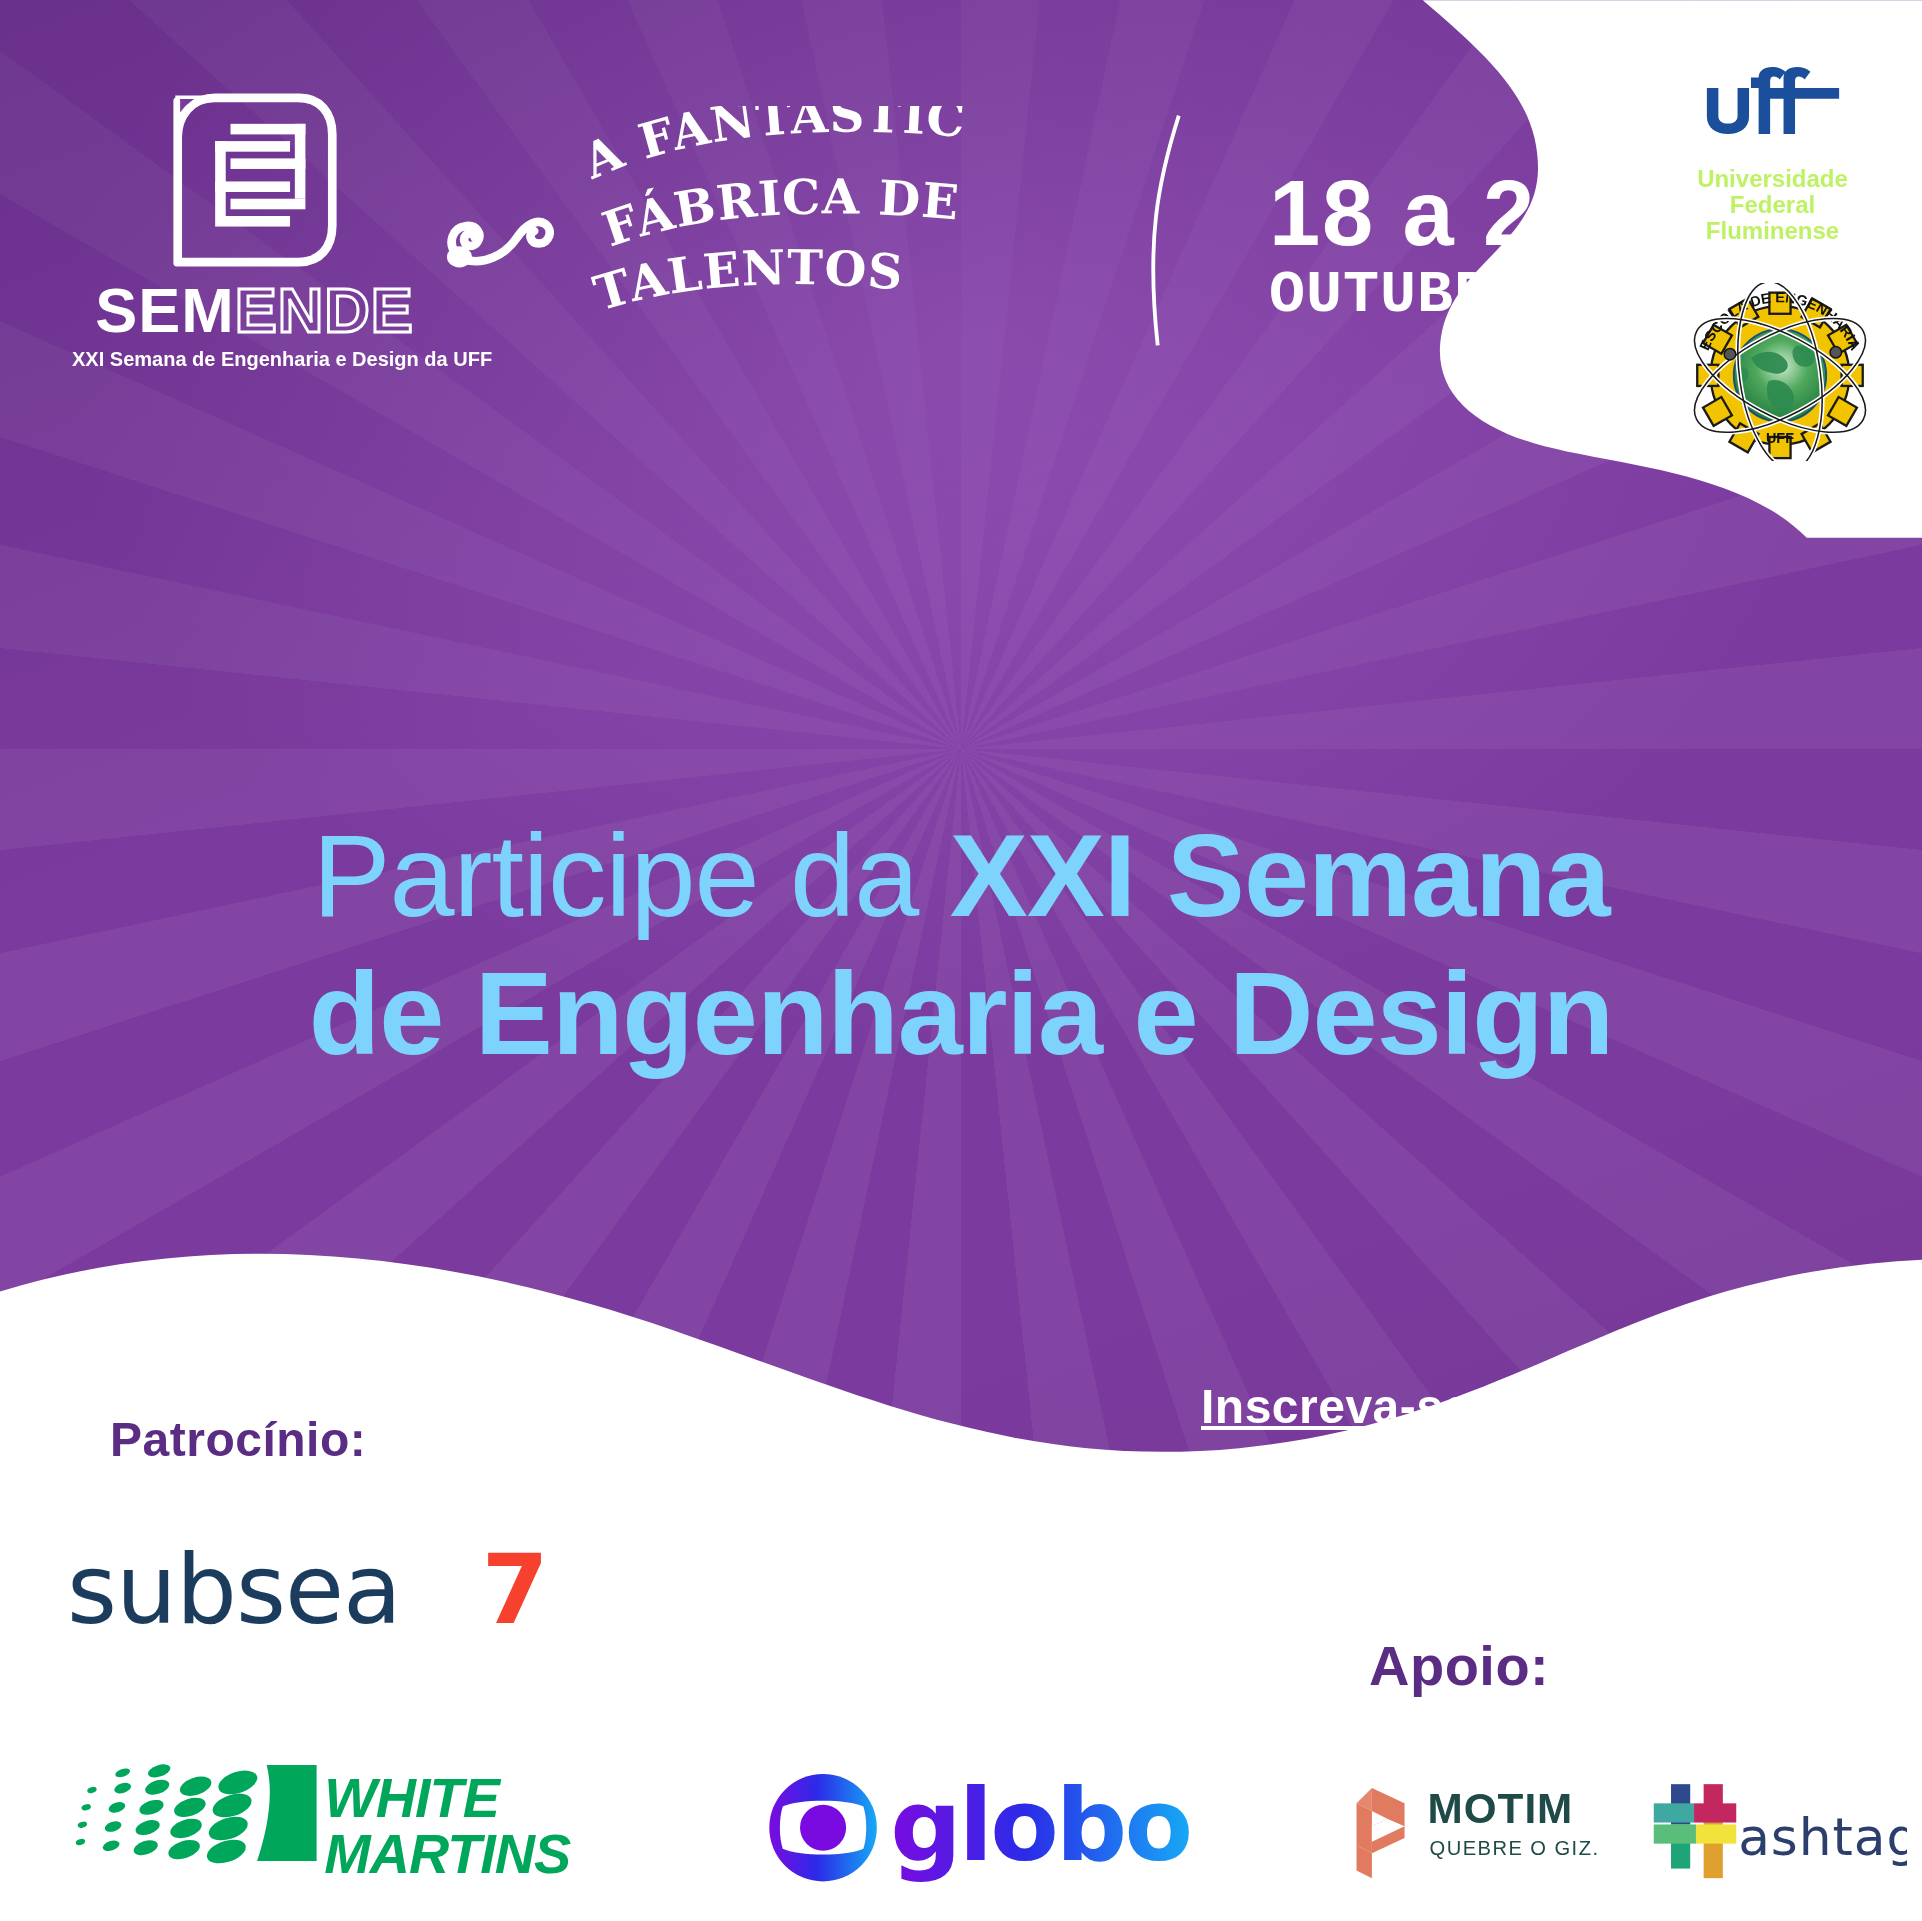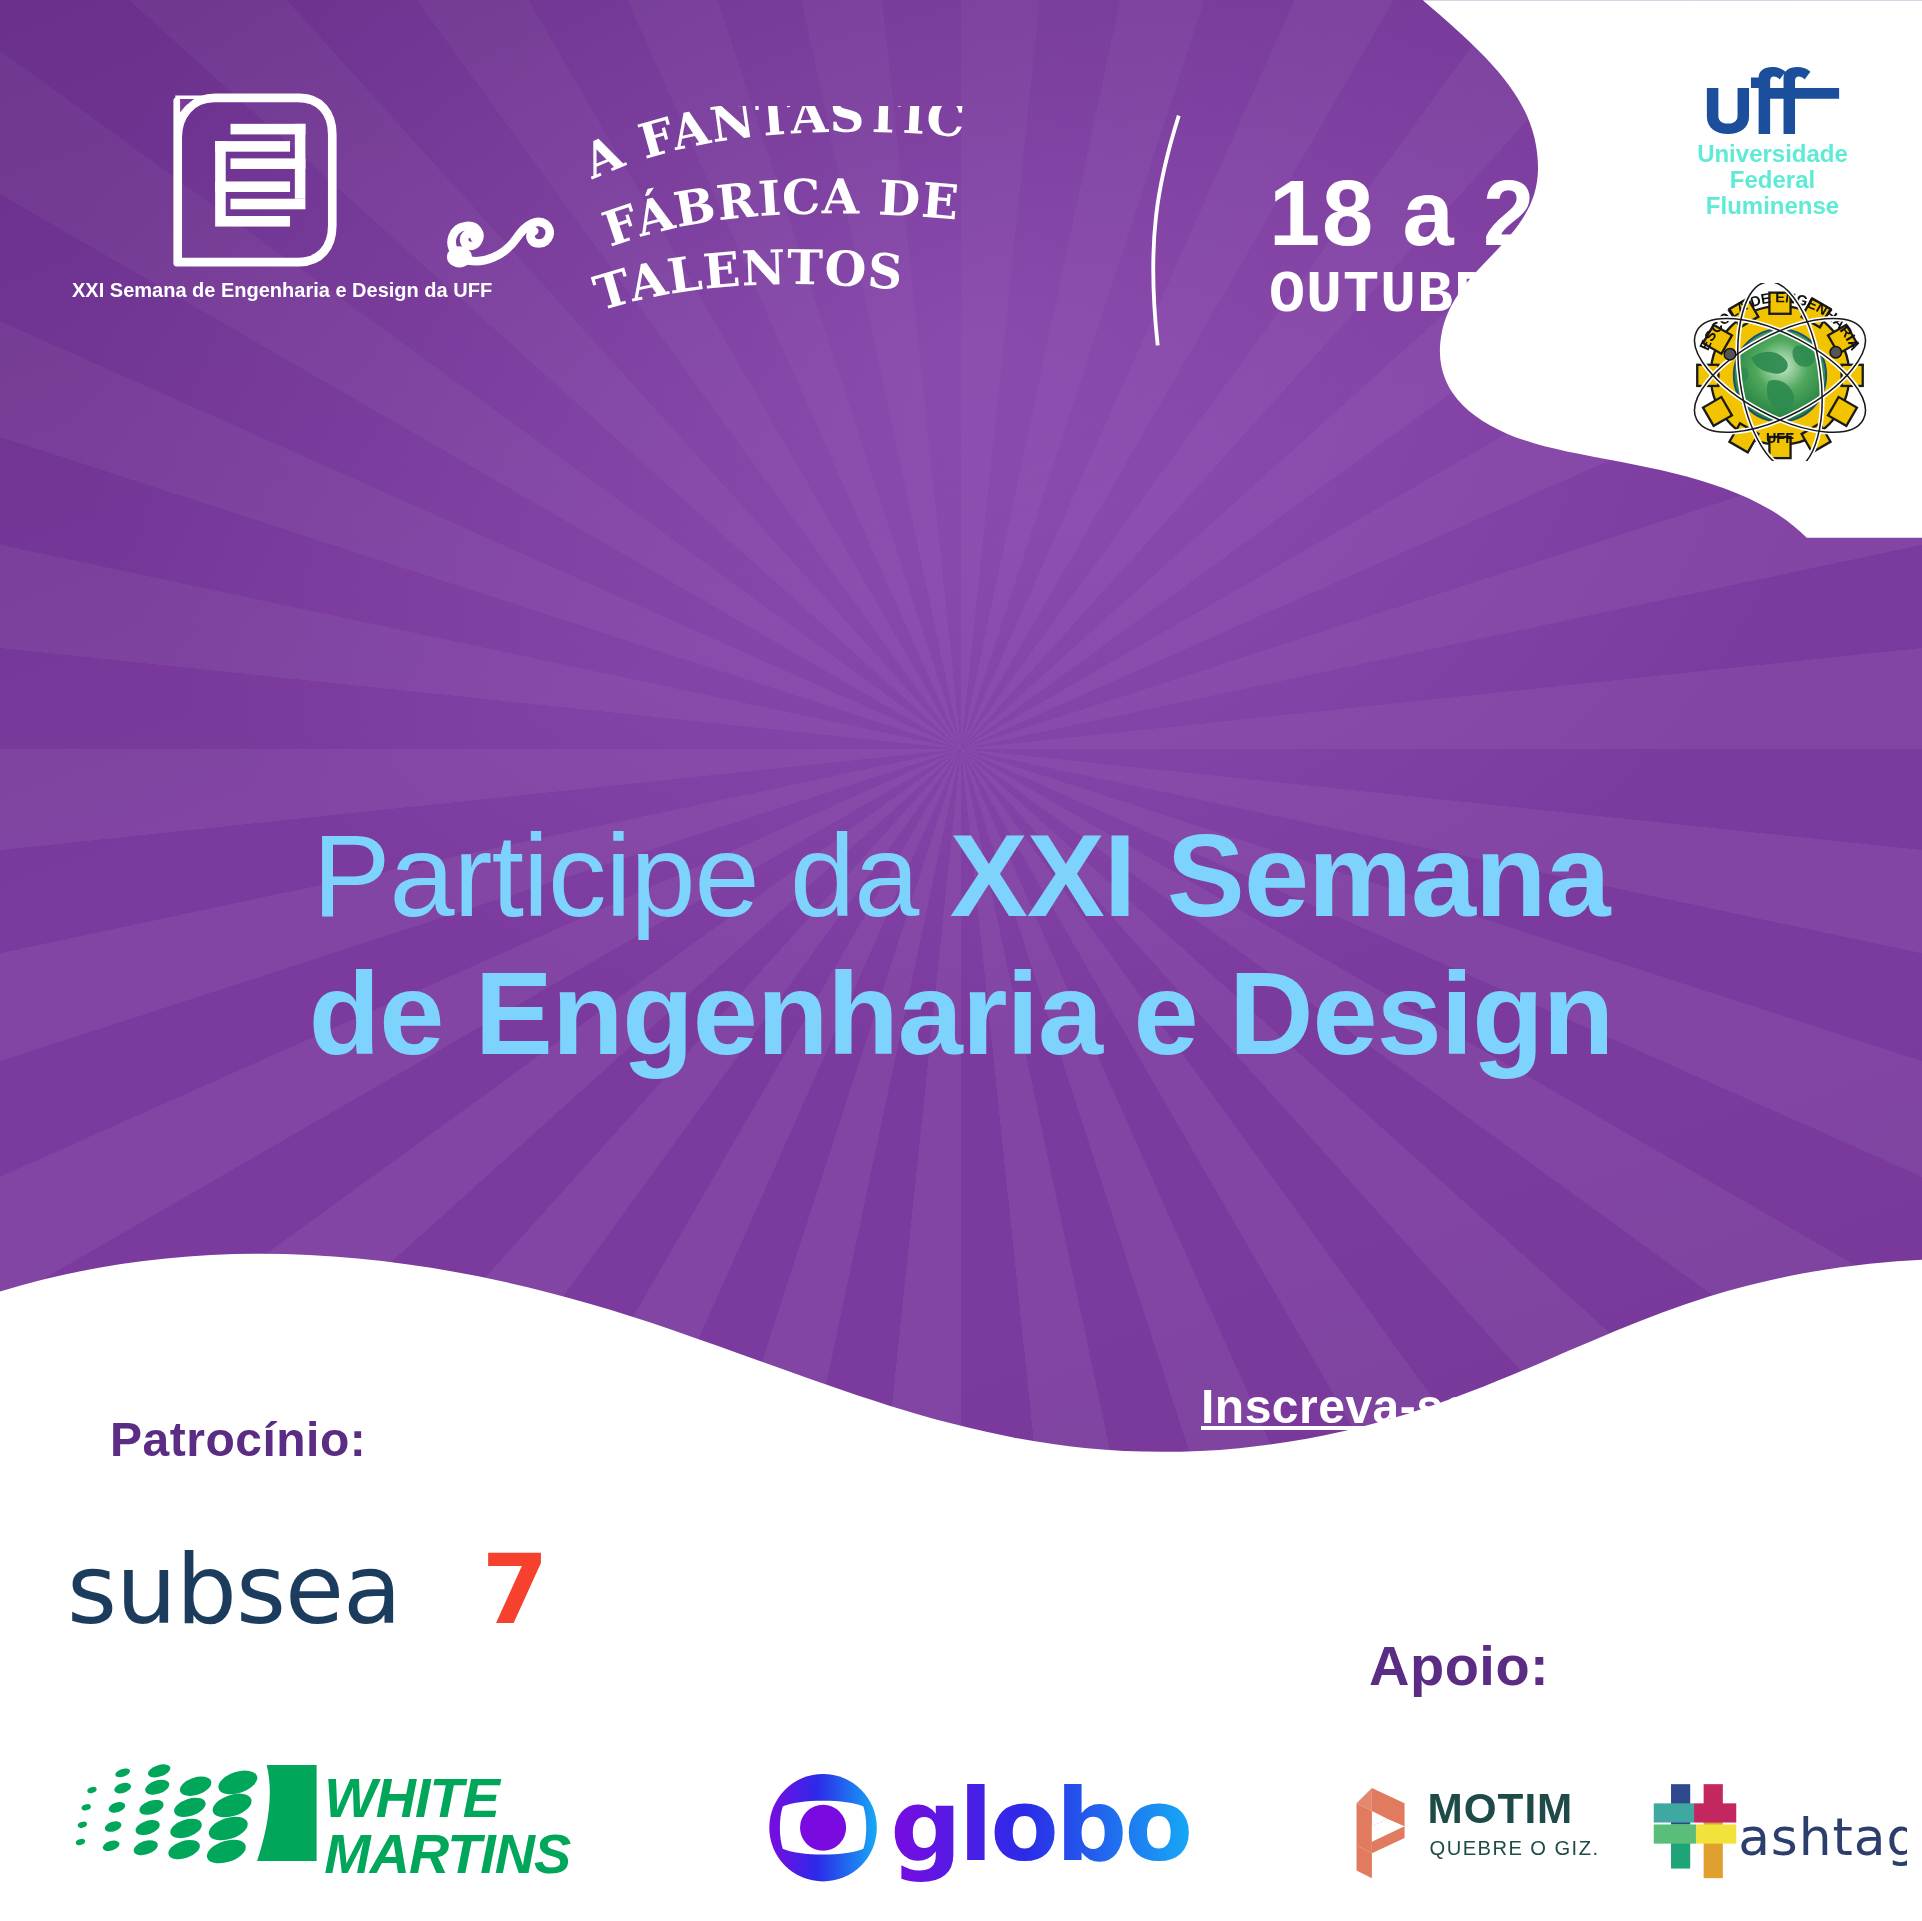--- a/index.html
+++ b/index.html
@@ -47,21 +47,21 @@
   .divider{position:absolute;left:1129px;top:115px;width:67px;height:231px;}
 
   
   .date-block{position:absolute;left:1269px;top:168px;color:#fff;}
   .date-big{font-size:92px;font-weight:bold;line-height:.98;letter-spacing:1.9px;}
   .date-small{font-size:60px;font-weight:bold;line-height:1;letter-spacing:1px;margin-top:7px;font-family:Liberation Mono, monospace;}
 
   
   .uff-block{position:absolute;left:1662px;top:67px;width:221px;text-align:center;}
   .uff-mark{width:144px;height:69px;margin:0 auto;}
-  .uff-text{margin-top:1px;color:#5eead4;font-size:24px;font-weight:bold;line-height:1.08;}
+  .uff-text{margin-top:26px;color:#bef264;font-size:24px;font-weight:bold;line-height:1.08;}
   .ee-seal{position:absolute;left:1676px;top:283px;width:207px;height:178px;}
 
   
   .headline{position:absolute;left:0;top:807px;width:1922px;text-align:center;color:#7dd3fc;
     font-size:117px;line-height:1.18;letter-spacing:-1px;}
   .hl-light{font-weight:300;}
   .hl-bold{font-weight:bold;}
 
   
   .link-block{position:absolute;left:1201px;top:1379px;color:#fff;text-decoration:underline;}
@@ -119,20 +119,23 @@
                L169,140 C169,163 156,179 134,179 L6,179 Z" fill="none" stroke="#fff" stroke-width="7" stroke-linejoin="round"></path>
       <rect x="62" y="34" width="78" height="11" fill="#fff"></rect>
       <rect x="129" y="34" width="11" height="78" fill="#fff"></rect>
       <rect x="46" y="52" width="78" height="11" fill="#fff"></rect>
       <rect x="46" y="52" width="11" height="78" fill="#fff"></rect>
       <rect x="62" y="70" width="78" height="11" fill="#fff"></rect>
       <rect x="46" y="94" width="78" height="11" fill="#fff"></rect>
       <rect x="62" y="112" width="78" height="11" fill="#fff"></rect>
       <rect x="46" y="130" width="78" height="11" fill="#fff"></rect>
     </svg>
+    <div class="semende-word">
+      <span class="sem-solid">SEM</span><span class="sem-outline">ENDE</span>
+    </div>
     <div class="semende-tag">XXI Semana de Engenharia e Design da UFF</div>
   </div>
 
   <div class="fant-wrap">
     <svg class="flourish" viewBox="0 0 120 110">
       <path d="M10,78 C2,68 6,52 20,50 C32,48 38,58 33,66 C29,73 18,72 19,63
                C20,56 29,56 30,62" fill="none" stroke="#fff" stroke-width="9" stroke-linecap="round"></path>
       <path d="M18,84 C38,92 62,80 74,62 C84,47 96,42 104,48 C112,54 108,68 97,68
                C88,68 85,58 92,55" fill="none" stroke="#fff" stroke-width="9" stroke-linecap="round"></path>
       <ellipse cx="14" cy="82" rx="13" ry="11" fill="#fff"></ellipse>

